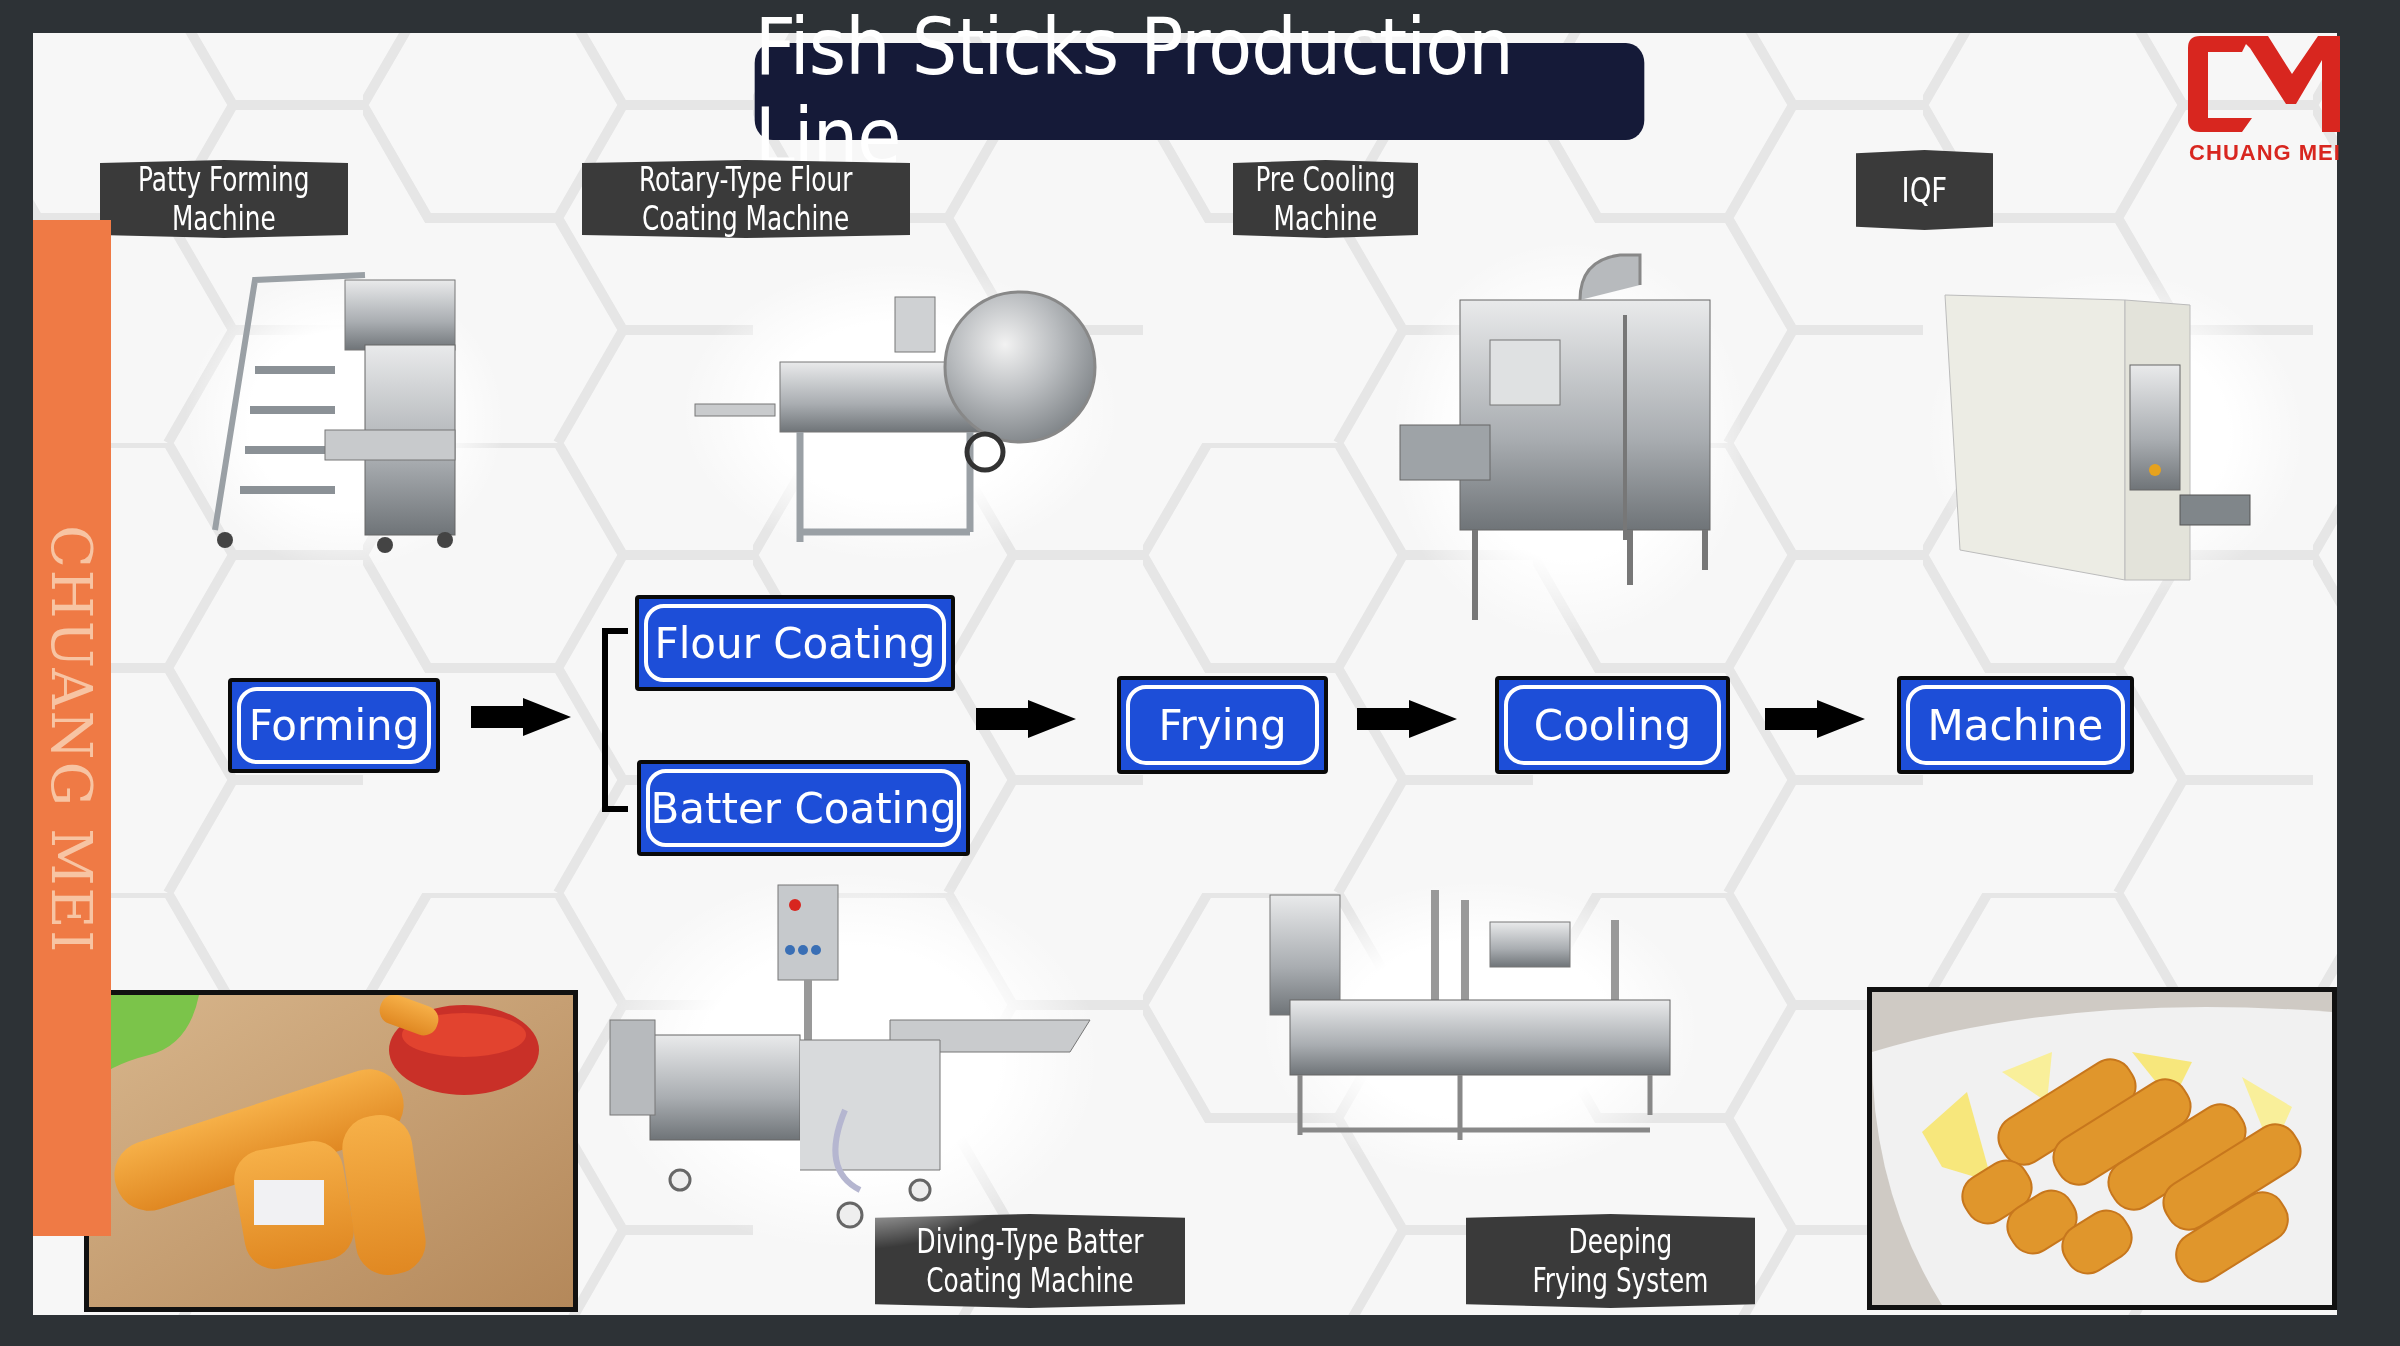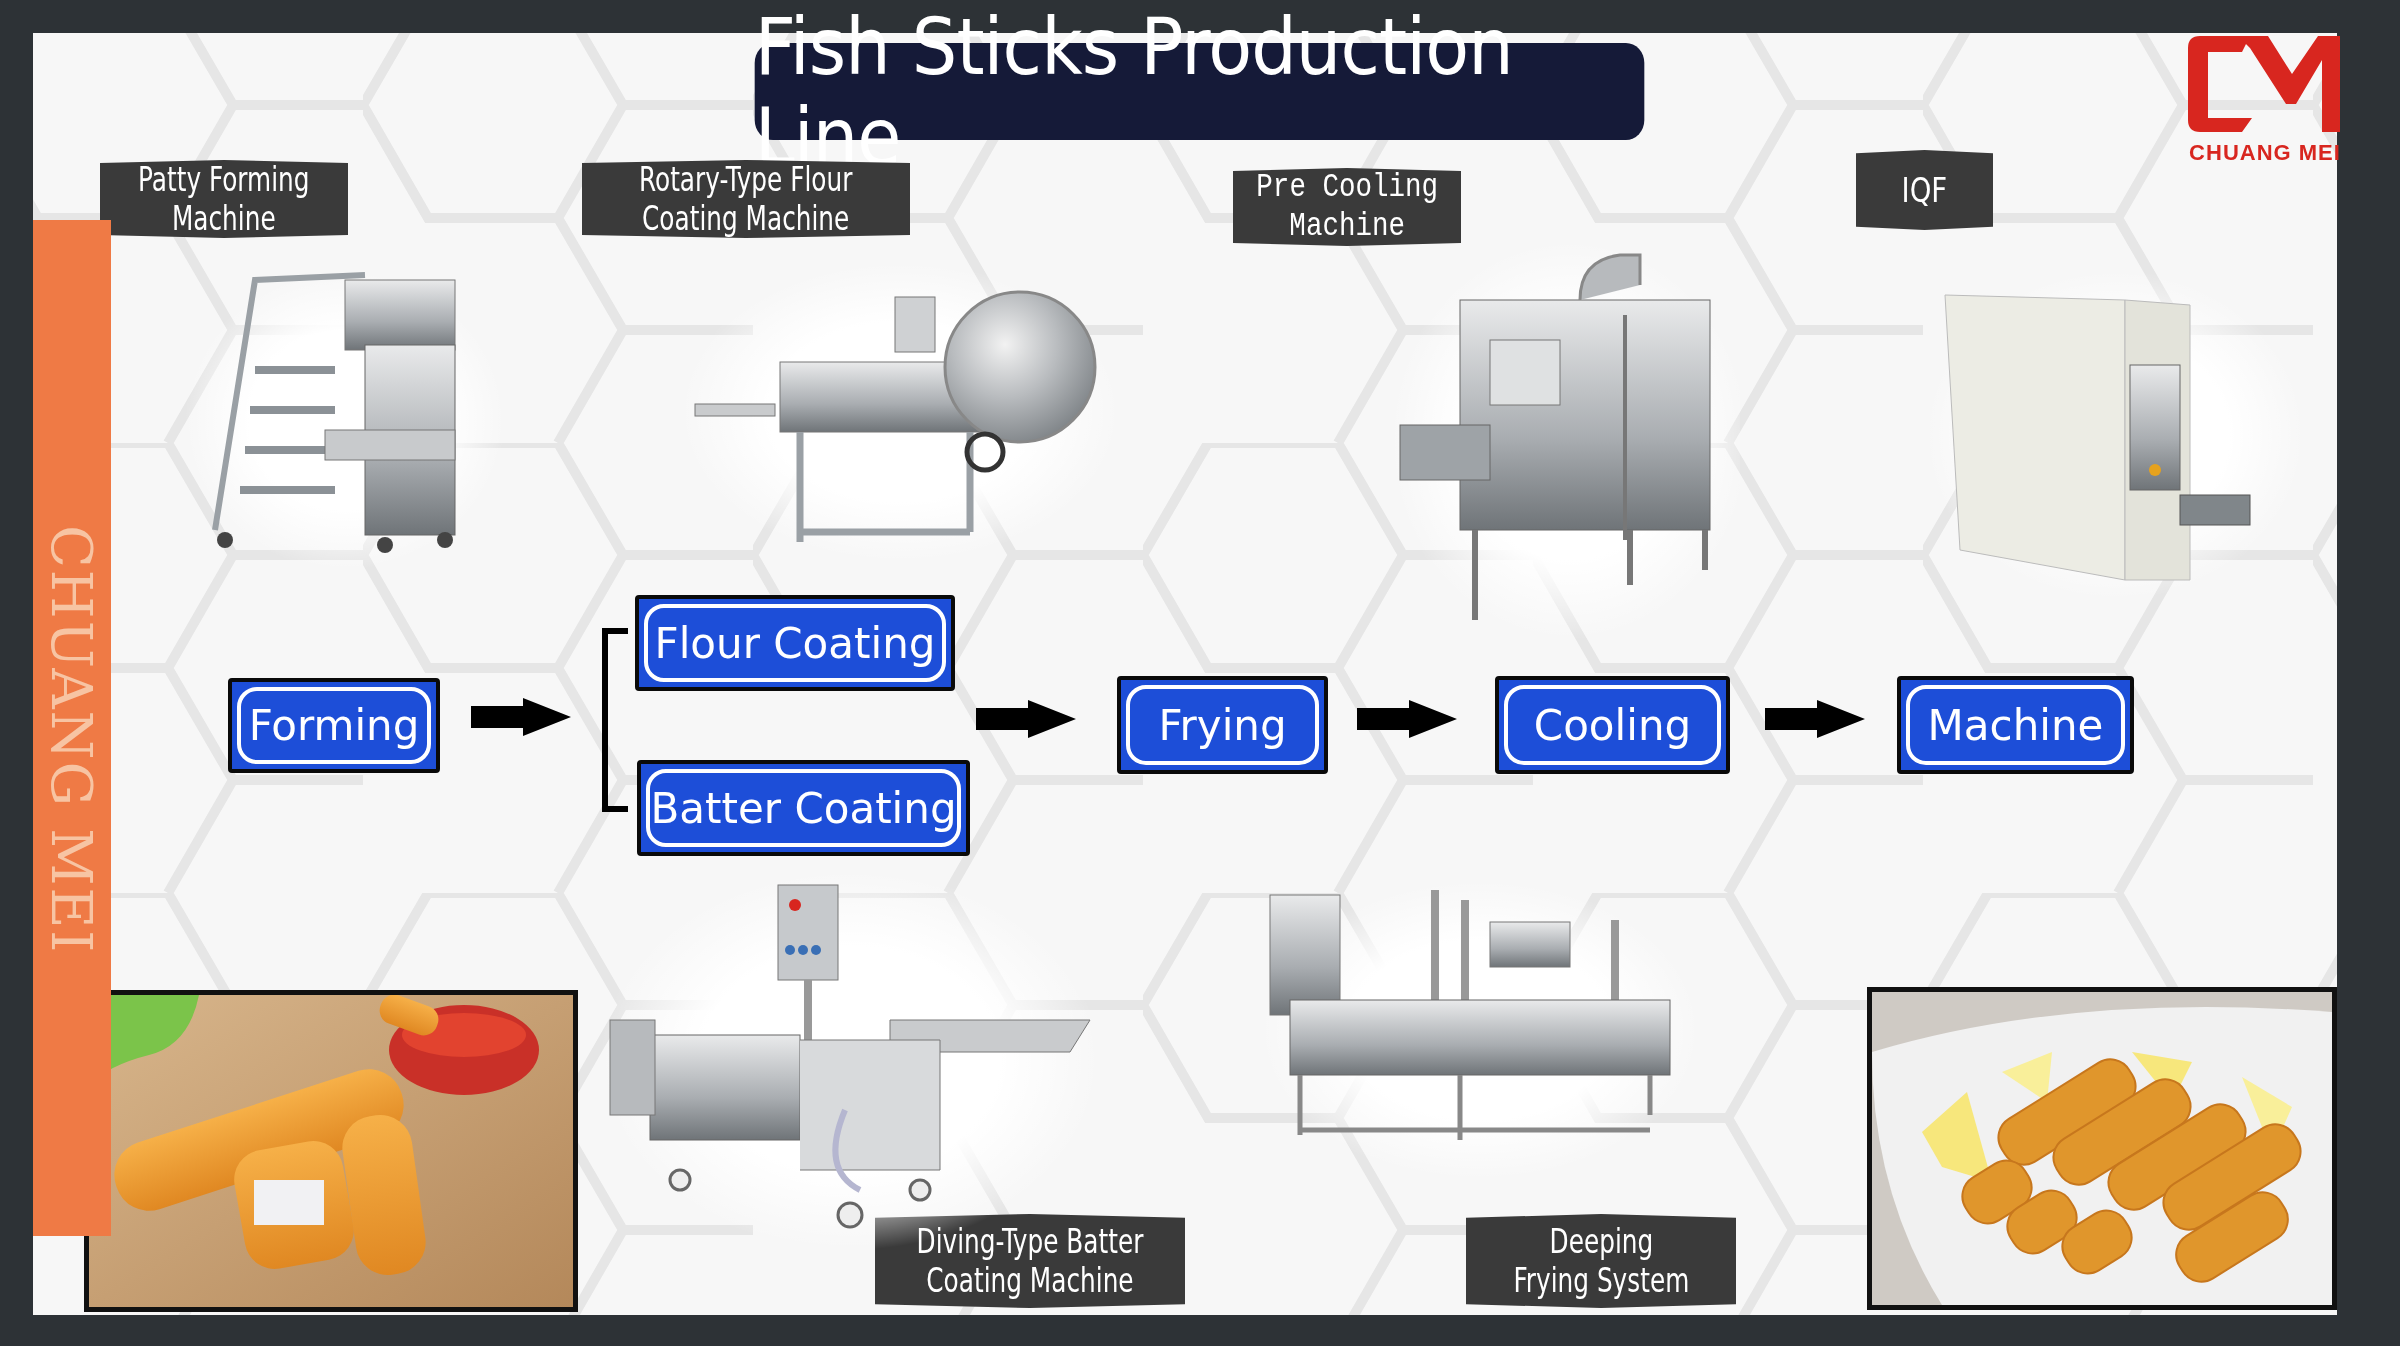--- a/index.html
+++ b/index.html
@@ -67,36 +67,36 @@
       <span style="display: block;">Patty Forming</span>
       <span style="display: block;">Machine</span>
     </span>
 </div>
 <div class="mlabel" style="left:582px;top:160px;width:328px;height:78px;">
   <span>
       <span style="display: block;">Rotary-Type Flour</span>
       <span style="display: block;">Coating Machine</span>
     </span>
 </div>
-<div class="mlabel" style="left:1233px;top:168px;width:228px;height:78px;font-family:Liberation Mono, monospace;">
+<div class="mlabel" style="left:1233px;top:160px;width:185px;height:78px;">
   <span>
       <span style="display: block;">Pre Cooling</span>
       <span style="display: block;">Machine</span>
     </span>
 </div>
 <div class="mlabel" style="left:1856px;top:150px;width:137px;height:80px;">
   <span style="display: block;">IQF</span>
 </div>
 <div class="mlabel" style="left:875px;top:1214px;width:310px;height:94px;">
   <span>
       <span style="display: block;">Diving-Type Batter</span>
       <span style="display: block;">Coating Machine</span>
     </span>
 </div>
-<div class="mlabel" style="left:1466px;top:1214px;width:270px;height:94px;">
+<div class="mlabel" style="left:1466px;top:1214px;width:270px;height:94px;padding-left:19px;">
   <span>
       <span style="display: block;">Deeping</span>
       <span style="display: block;">Frying System</span>
     </span>
 </div>
 
 <svg class="machine" style="left:185px;top:250px;width:320px;height:320px;" viewBox="0 0 320 320">
   <ellipse cx="160" cy="170" rx="160" ry="150" fill="url(#glow)"></ellipse>
   <path d="M30 280 L70 30 L180 25" fill="none" stroke="#9aa0a5" stroke-width="6"></path>
   <path d="M60 200 H150 M55 240 H150 M65 160 H150 M70 120 H150" stroke="#8b9196" stroke-width="8"></path>

